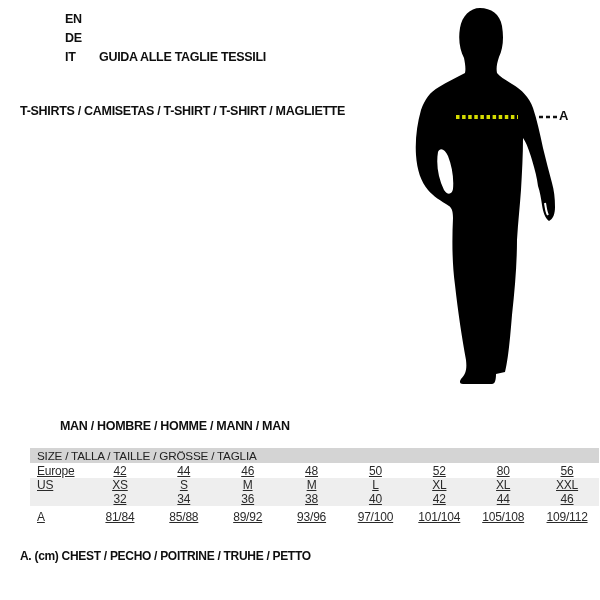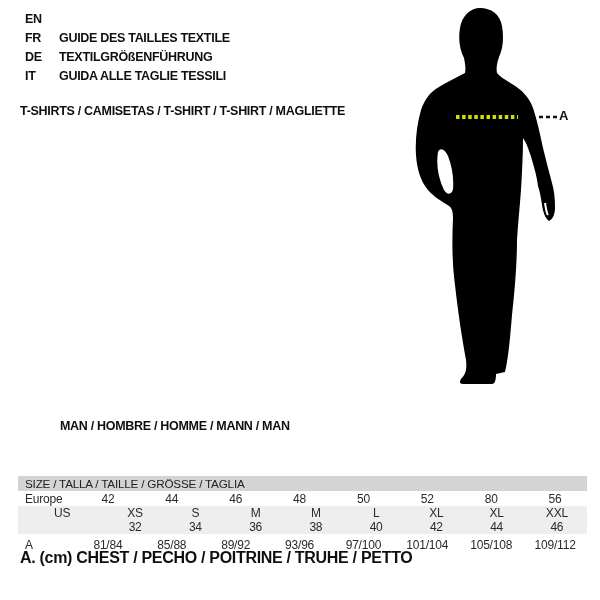--- a/index.html
+++ b/index.html
@@ -7,64 +7,59 @@
     position:relative; width:600px; height:600px; background:#ffffff;
     font-family:"Liberation Sans", sans-serif; color:#111; overflow:hidden;
   }
   
   .lang-block { position:absolute; left:25px; top:9px; }
   .lang-row { display:flex; height:19px; align-items:center; }
   .lang-code, .lang-label, .cat-line, .section-title, .footnote {
     font-weight:bold; font-size:12.5px; letter-spacing:-0.3px; color:#0f0f0f;
     white-space:nowrap;
   }
-  .lang-code { width:34px; }
+  .lang-code { width:34px;margin-left:40px; }
   
   .cat-block { position:absolute; left:20px; top:104px; }
   .cat-line { height:19.5px; }
   
   .figure-wrap { position:absolute; left:400px; top:0; width:180px; height:402px; }
   .measure-label {
     position:absolute; left:559px; top:108px;
     font-weight:bold; font-size:13px; color:#0f0f0f;
   }
   
   .section-title { position:absolute; left:20px; top:419px;margin-left:40px; }
   
-  .size-table { position:absolute; left:18px; top:448px; width:569px; font-size:12px; color:#2a2a2a;margin-top:28px; }
+  .size-table { position:absolute; left:30px; top:448px; width:569px; font-size:12px; color:#2a2a2a; }
   .t-head {
     background:#d4d4d4; height:15px; line-height:15px; padding-left:7px;
     font-size:11.7px; letter-spacing:-0.2px; color:#222;
   }
   .t-row { display:grid; grid-template-columns:58px repeat(8, 1fr); align-items:center; }
-  .t-row .cell { text-align:center; letter-spacing:-0.2px; }
+  .t-row .cell { text-align:center; letter-spacing:-0.2px;text-decoration:underline; }
   .t-row .rowlabel { text-align:left; padding-left:7px; }
   .row-europe { height:15px; }
   .stripe { background:#eeeeee; }
-  .row-us, .row-num { height:14px;padding-left:29px; }
+  .row-us, .row-num { height:14px; }
   .row-a { height:17px; padding-top:2px; }
   
-  .footnote { position:absolute; left:20px; top:549px; font-size:16px; }
+  .footnote { position:absolute; left:20px; top:549px; font-size:12px; }
 </style>
 </head>
 <body>
 
 <div class="canvas">
 
   <div class="lang-block">
     <div class="lang-row">
       <span class="lang-code">EN</span>
     </div>
     <div class="lang-row">
-      <span class="lang-code">FR</span>
-      <span class="lang-label">GUIDE DES TAILLES TEXTILE</span>
-    </div>
-    <div class="lang-row">
       <span class="lang-code">DE</span>
-      <span class="lang-label">TEXTILGRÖßENFÜHRUNG</span>
     </div>
     <div class="lang-row">
       <span class="lang-code">IT</span>
       <span class="lang-label">GUIDA ALLE TAGLIE TESSILI</span>
     </div>
   </div>
 
   <div class="cat-block">
     <div class="cat-line">T-SHIRTS / CAMISETAS / T-SHIRT / T-SHIRT / MAGLIETTE</div>
   </div>

